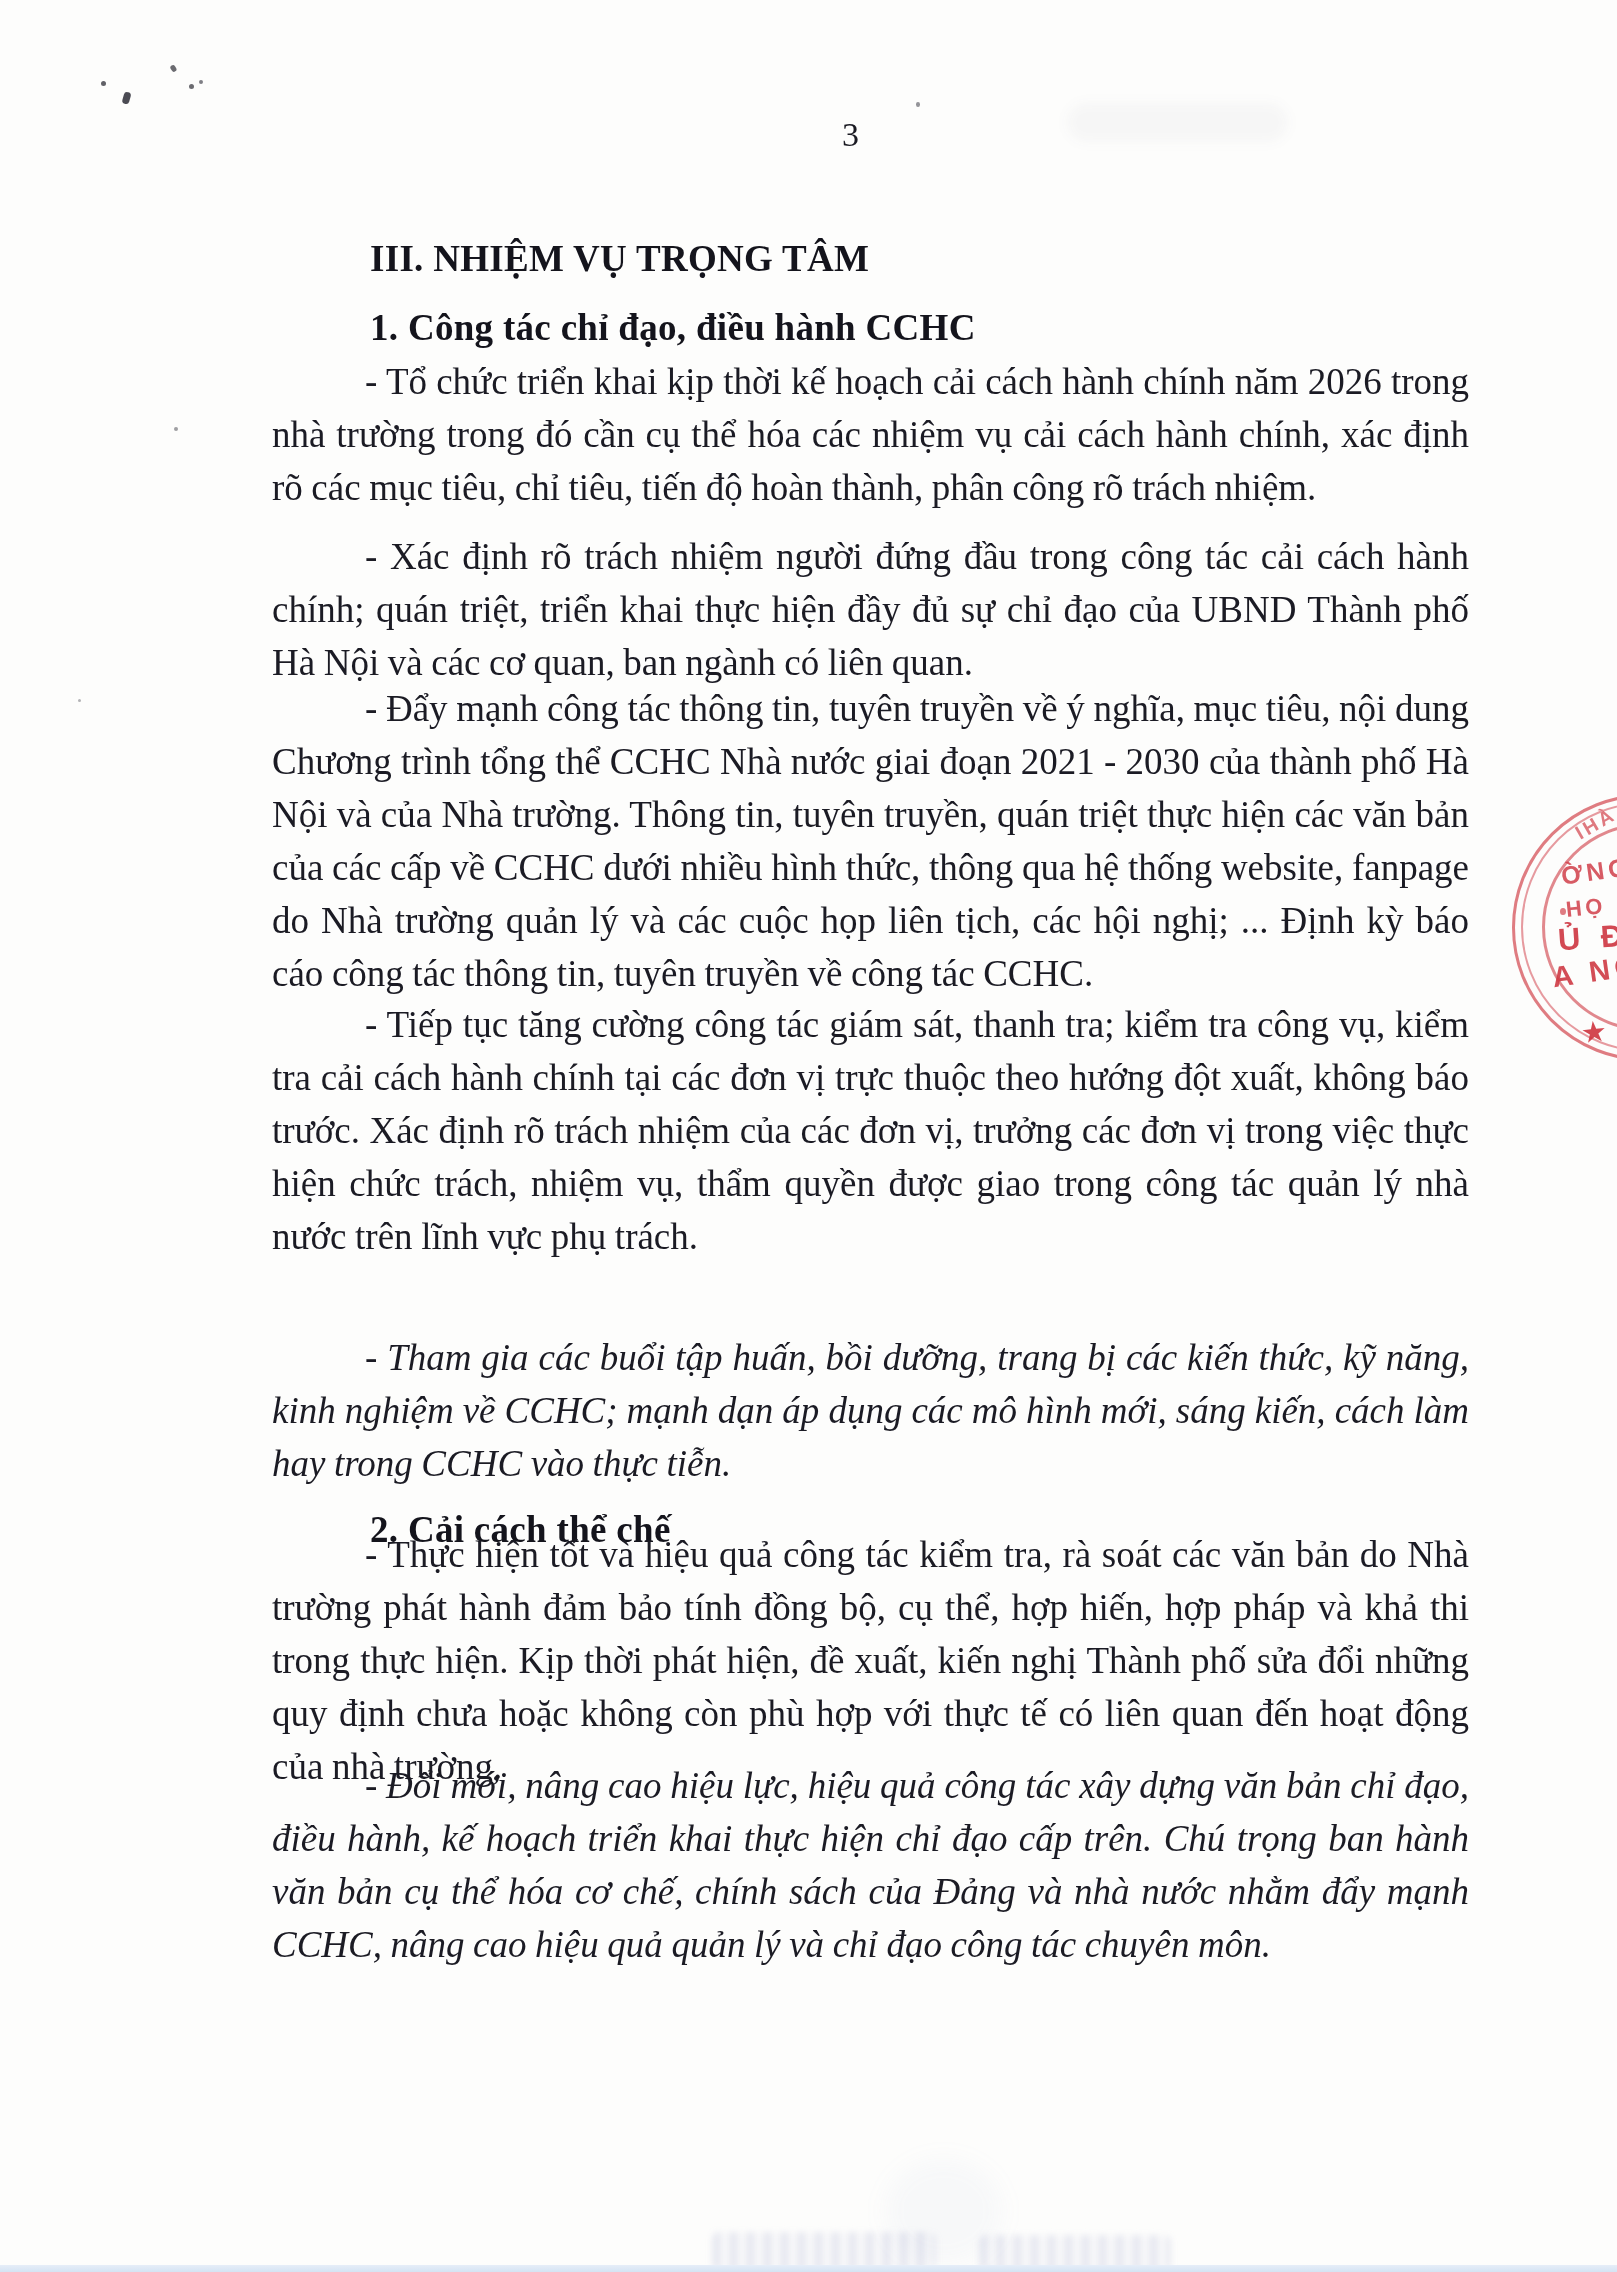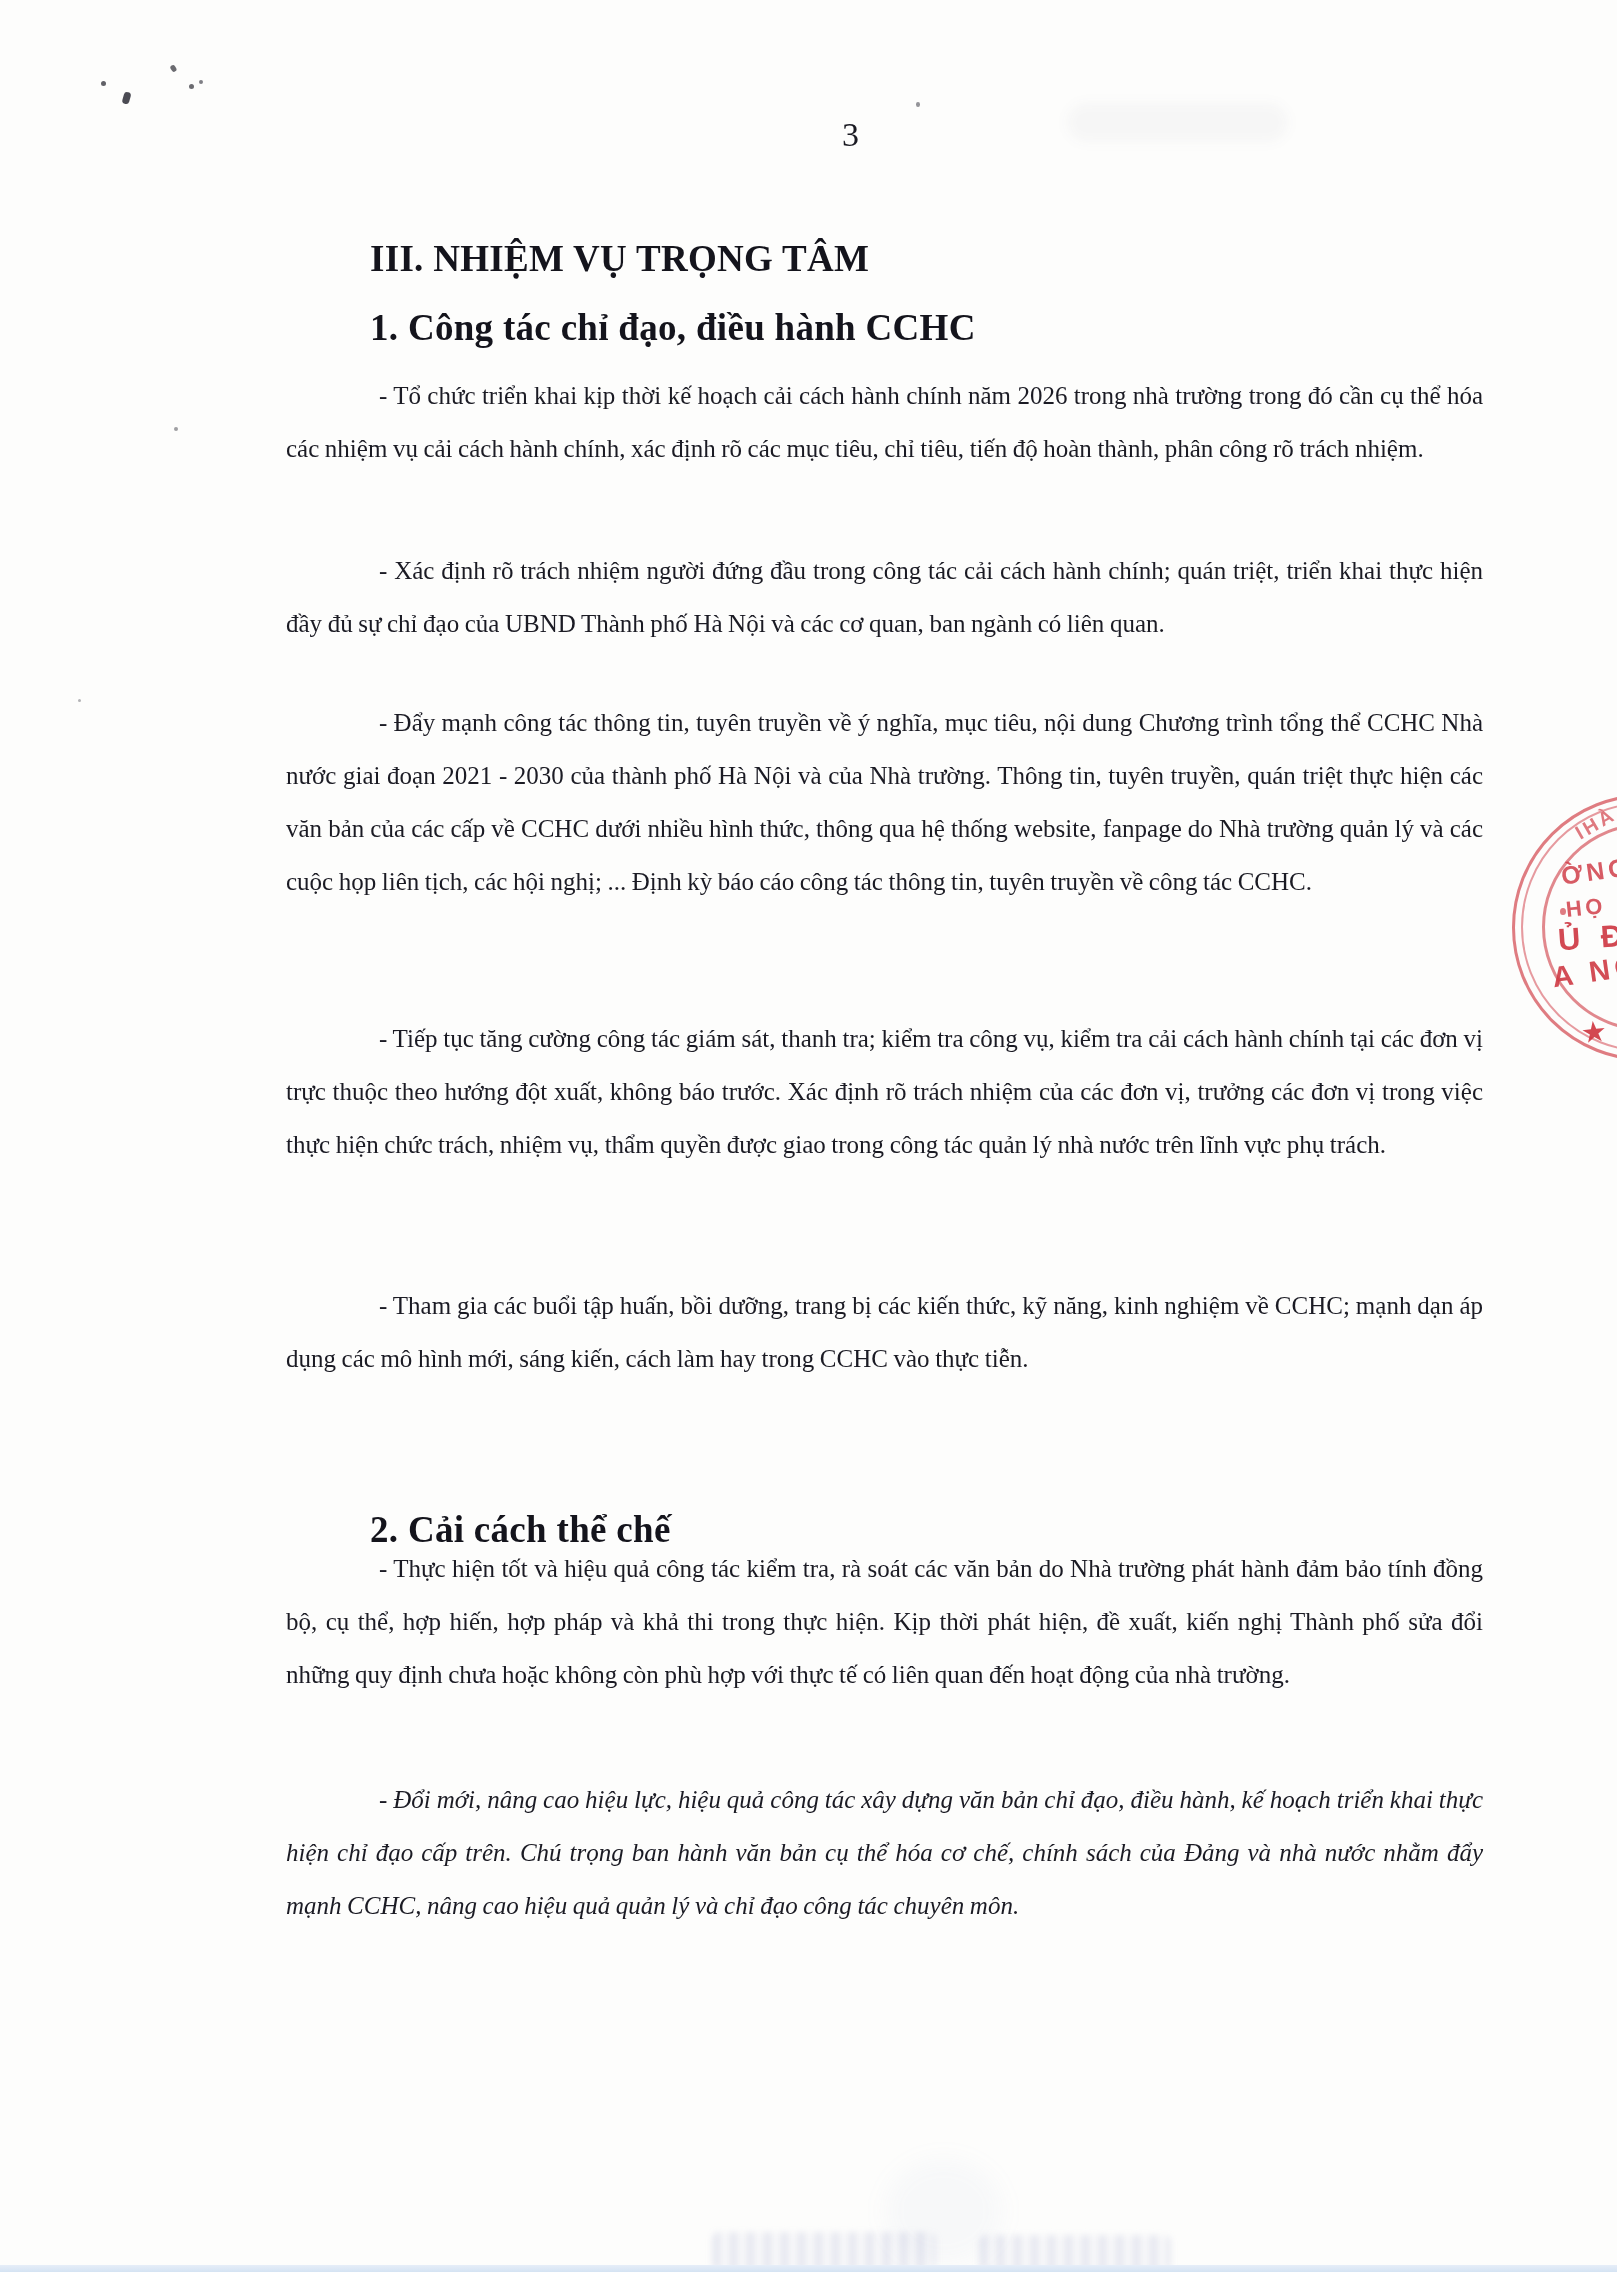--- a/index.html
+++ b/index.html
@@ -28,33 +28,33 @@
     white-space: nowrap;
     letter-spacing: 0.3px;
   }
   .h-main { top: 229px; }
   .h-s1   { top: 298px; text-align: right; }
   .h-s2   { top: 1500px; }
   .para {
     position: absolute;
     left: 270px;
     width: 1197px;
-    margin: 16px;
-    font-size: 25px;
+    margin: 2px;
+    font-size: 37px;
     line-height: 53px;
     text-align: justify;
     text-indent: 93px;
     word-spacing: -0.7px;
     color: #1b1b24;
   }
   .p1 { top: 353px; }
   .p2 { top: 528px; }
   .p3 { top: 680px; }
   .p4 { top: 996px; font-family: Liberation Serif, serif; }
-  .p5 { top: 1263px; }
+  .p5 { top: 1329px; font-style: italic; }
   .p6 { top: 1526px; }
   .p7 { top: 1757px; font-style: italic; }
   .p8 { top: 1975px; }
 
   
   .stamp-ring {
     position: absolute;
     border-radius: 50%;
     box-sizing: border-box;
   }

